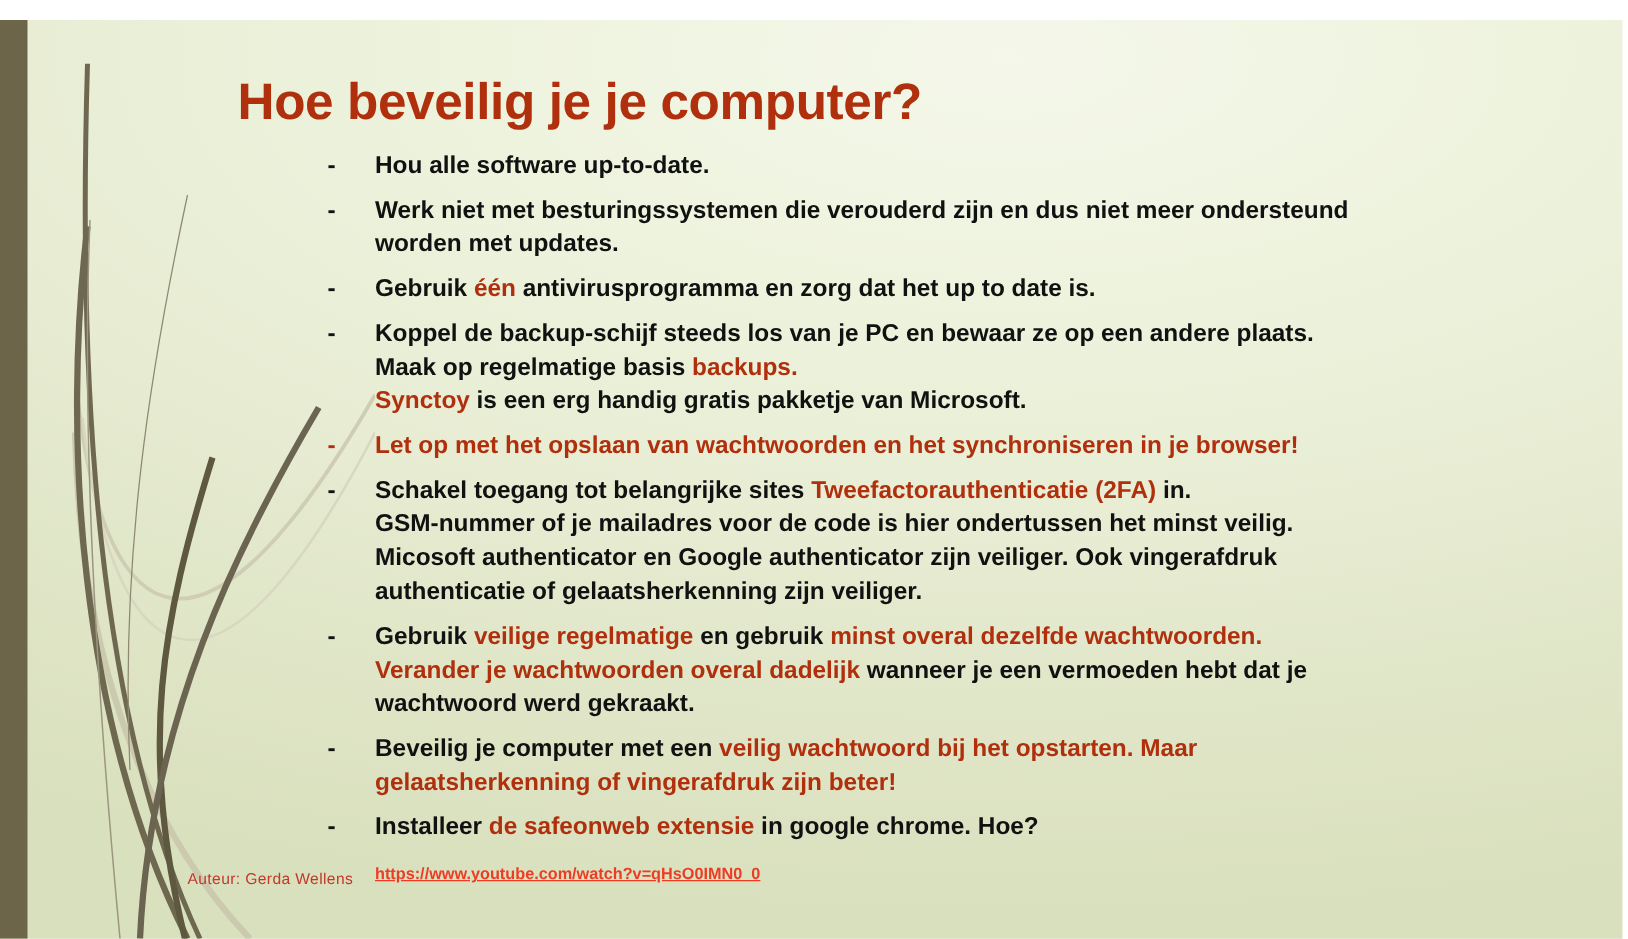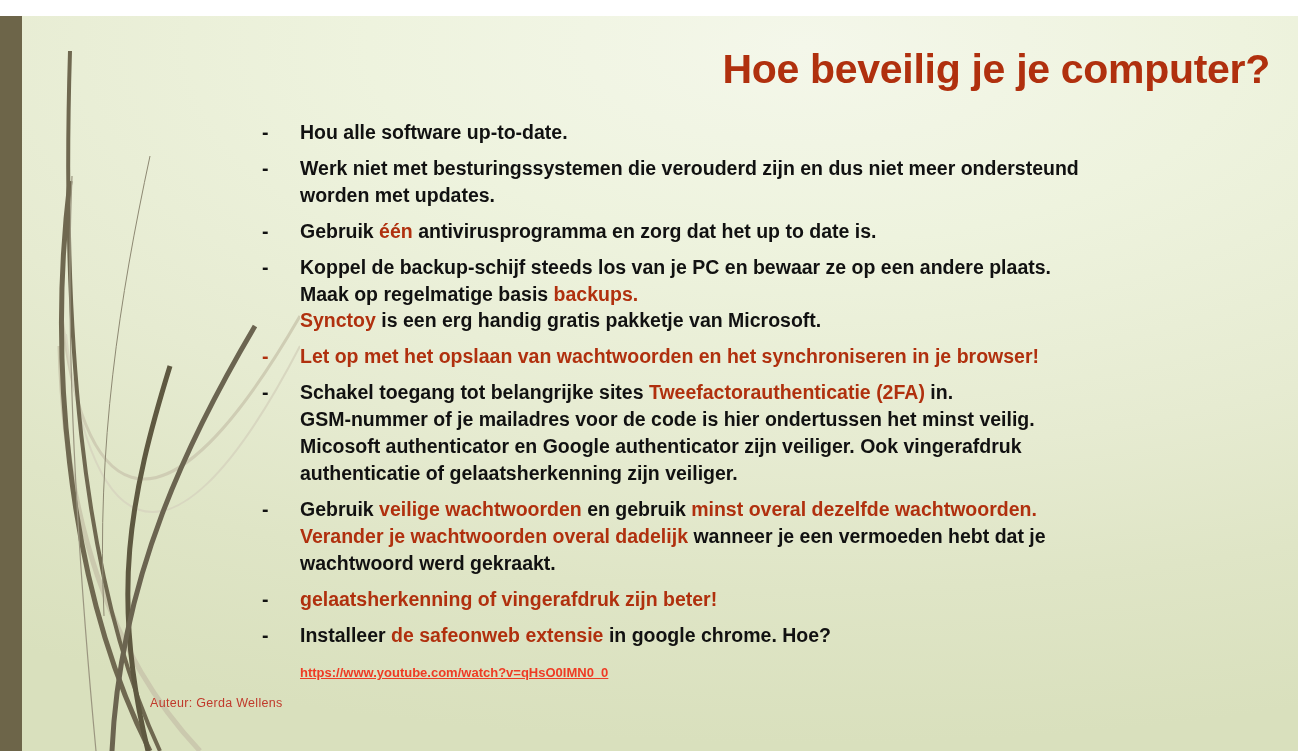--- a/index.html
+++ b/index.html
@@ -72,23 +72,23 @@
     color: #ffffff;
     font-size: 25px;
     line-height: 1;
     font-family: "Liberation Sans", sans-serif;
   }
 
   
   #title {
     position: absolute;
     left: 190px;
-    top: 32px;
+    top: 44px;
     width: 1080px;
-    text-align: right;
+    text-align: left;
     color: #b0300e;
     font-size: 41px;
     font-weight: bold;
     line-height: 1.05;
     letter-spacing: -0.3px;
     font-family: "Liberation Sans", sans-serif;
   }
 
   
   #bullets {
@@ -201,27 +201,28 @@
         <span class="dash dark">-</span>
         <span class="body">
           <span class="line"><span class="dark">Schakel toegang tot belangrijke sites </span><span class="red">Tweefactorauthenticatie (2FA)</span><span class="dark"> in.</span></span>
           <span class="line"><span class="dark">GSM-nummer of je mailadres voor de code is hier ondertussen het minst veilig.</span></span>
           <span class="line"><span class="dark">Micosoft authenticator en Google authenticator zijn veiliger. Ook vingerafdruk</span></span>
           <span class="line"><span class="dark">authenticatie of gelaatsherkenning zijn veiliger.</span></span>
         </span>
       </div><div class="bullet">
         <span class="dash dark">-</span>
         <span class="body">
-          <span class="line"><span class="dark">Gebruik </span><span class="red">veilige wachtwoorden</span><span class="dark"> en gebruik </span><span class="red">minst overal dezelfde wachtwoorden.</span></span>
+          <span class="line"><span class="dark">Gebruik </span><span class="red">veilige regelmatige</span><span class="dark"> en gebruik </span><span class="red">minst overal dezelfde wachtwoorden.</span></span>
           <span class="line"><span class="red">Verander je wachtwoorden overal dadelijk</span><span class="dark"> wanneer je een vermoeden hebt dat je</span></span>
           <span class="line"><span class="dark">wachtwoord werd gekraakt.</span></span>
         </span>
       </div><div class="bullet">
         <span class="dash dark">-</span>
         <span class="body">
+          <span class="line"><span class="dark">Beveilig je computer met een </span><span class="red">veilig wachtwoord bij het opstarten. Maar</span></span>
           <span class="line"><span class="red">gelaatsherkenning of vingerafdruk zijn beter!</span></span>
         </span>
       </div><div class="bullet">
         <span class="dash dark">-</span>
         <span class="body">
           <span class="line"><span class="dark">Installeer </span><span class="red">de safeonweb extensie</span><span class="dark"> in google chrome. Hoe?</span></span>
         </span>
       </div><a id="link" href="#">https://www.youtube.com/watch?v=qHsO0IMN0_0</a></div>
 
   <div id="author">Auteur: Gerda Wellens</div>

